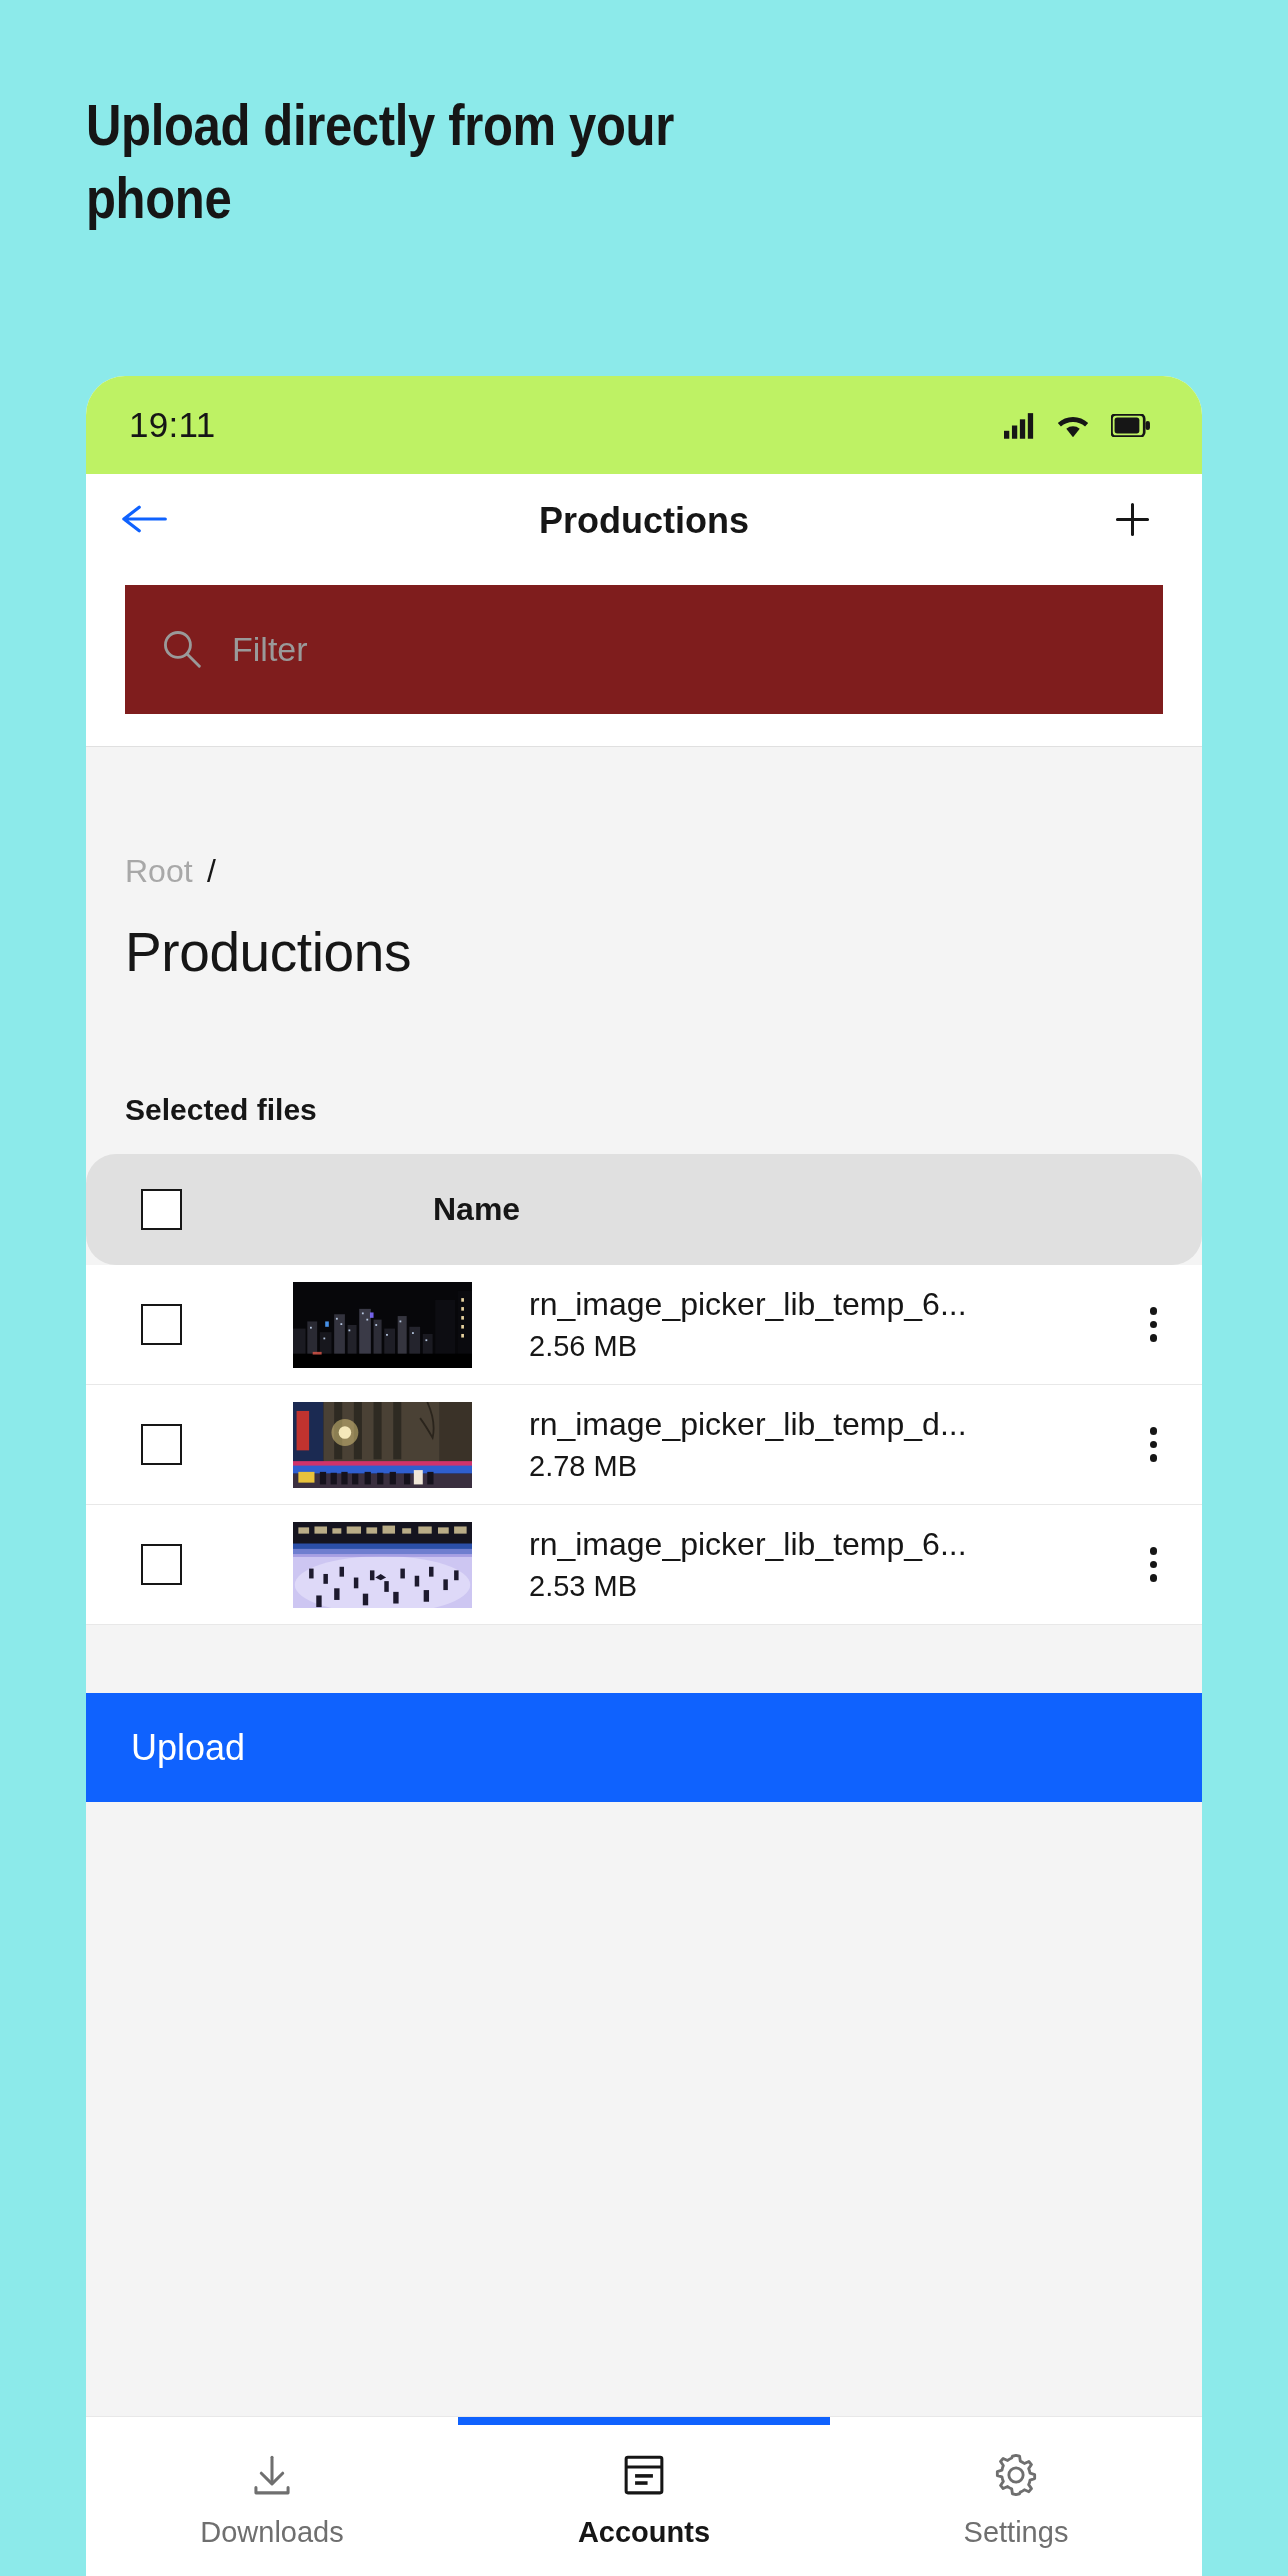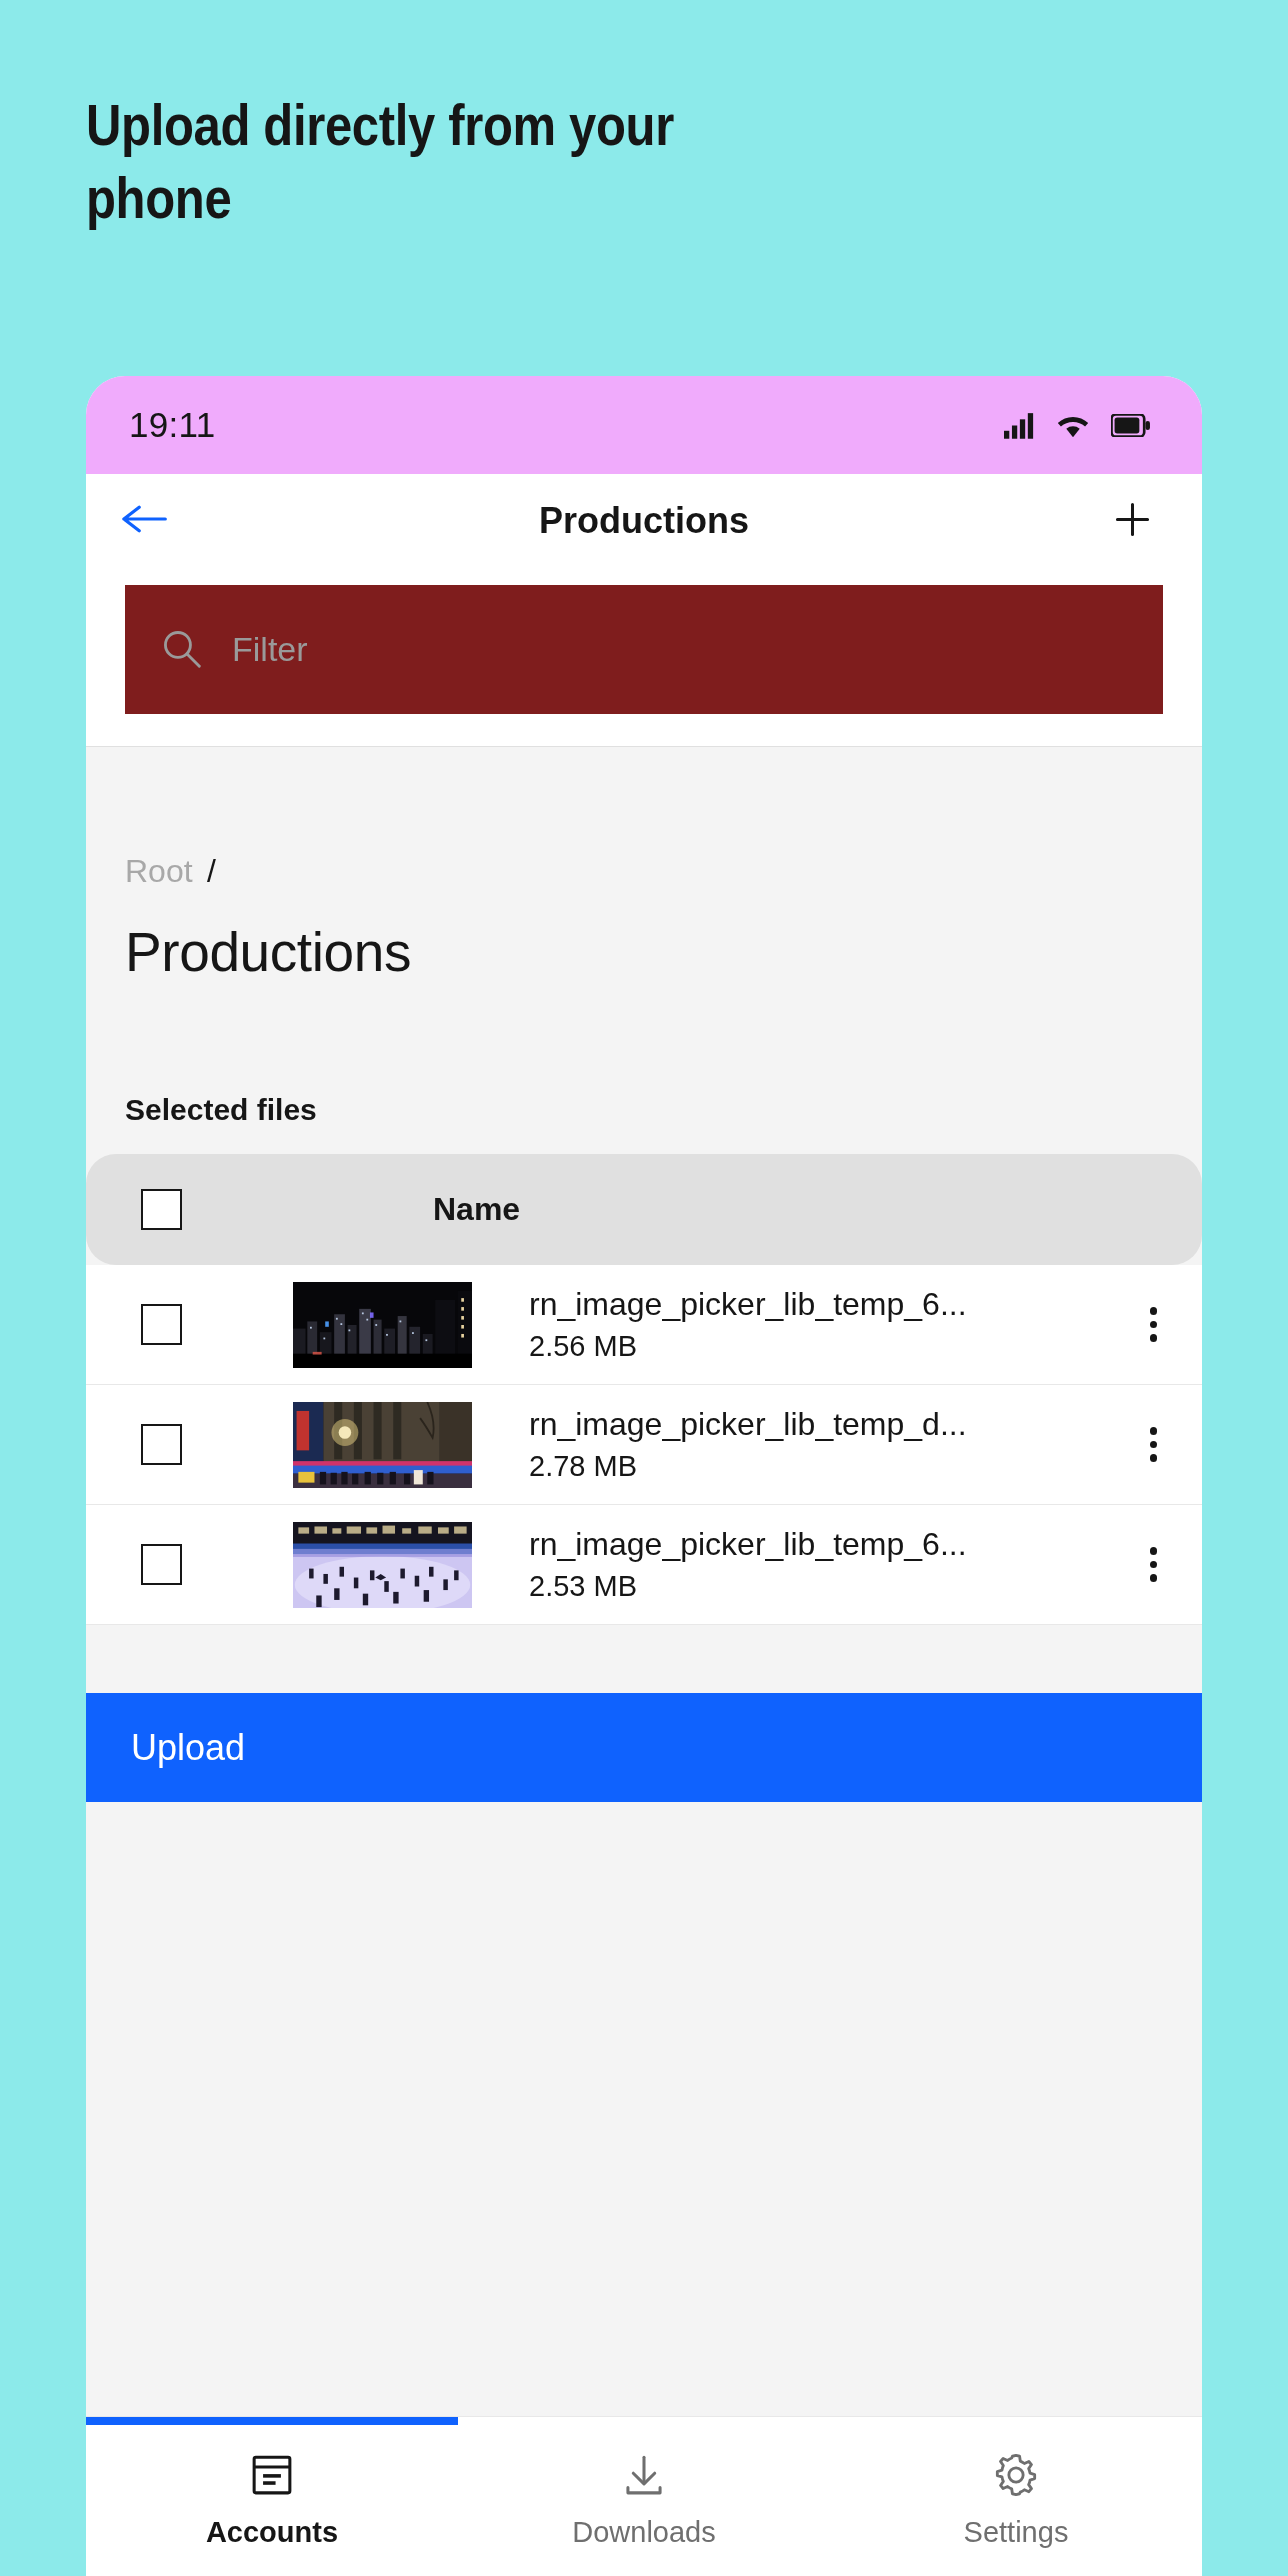--- a/index.html
+++ b/index.html
@@ -47,21 +47,21 @@
 
   
   .status-bar {
     height: 98px;
     flex: 0 0 98px;
     display: flex;
     align-items: center;
     justify-content: space-between;
     padding: 0 52px 0 43px;
     box-sizing: border-box;
-    background: #f0abfc;
+    background: #bef264;
   }
   .status-time {
     font-size: 35px;
     color: #161616;
     letter-spacing: 0.3px;
     font-weight: 400;
   }
   .status-icons {
     display: flex;
     align-items: center;
@@ -603,44 +603,44 @@
     </div>
 
     <div class="gap-strip"></div>
 
     <div class="upload-btn">Upload</div>
 
     <div class="filler"></div>
   </div>
 
   <div class="tab-bar">
+    <div class="tab">
+      <span class="tab-icon">
+        <svg width="50" height="50" viewBox="0 0 56 56">
+          <path d="M28 8 V36" stroke="#6f6f6f" stroke-width="3.4" stroke-linecap="round"></path>
+          <path d="M16 26 L28 38 L40 26" fill="none" stroke="#6f6f6f" stroke-width="3.4" stroke-linecap="round" stroke-linejoin="round"></path>
+          <path d="M10 42 V48 H46 V42" fill="none" stroke="#6f6f6f" stroke-width="3.4" stroke-linecap="round" stroke-linejoin="round"></path>
+        </svg>
+      </span>
+      <span class="tab-label">Downloads</span>
+    </div>
     <div class="tab active">
       <span class="tab-icon">
         <svg width="50" height="50" viewBox="0 0 56 56">
           <rect x="8" y="8" width="40" height="40" rx="2" fill="none" stroke="#161616" stroke-width="3.4"></rect>
           <path d="M8 19 H48" stroke="#161616" stroke-width="3.4"></path>
           <path d="M18 29 H38" stroke="#161616" stroke-width="4"></path>
           <path d="M18 37 H32" stroke="#161616" stroke-width="4"></path>
         </svg>
       </span>
       <span class="tab-label">Accounts</span>
     </div>
     <div class="tab">
       <span class="tab-icon">
         <svg width="50" height="50" viewBox="0 0 56 56">
-          <path d="M28 8 V36" stroke="#6f6f6f" stroke-width="3.4" stroke-linecap="round"></path>
-          <path d="M16 26 L28 38 L40 26" fill="none" stroke="#6f6f6f" stroke-width="3.4" stroke-linecap="round" stroke-linejoin="round"></path>
-          <path d="M10 42 V48 H46 V42" fill="none" stroke="#6f6f6f" stroke-width="3.4" stroke-linecap="round" stroke-linejoin="round"></path>
-        </svg>
-      </span>
-      <span class="tab-label">Downloads</span>
-    </div>
-    <div class="tab">
-      <span class="tab-icon">
-        <svg width="50" height="50" viewBox="0 0 56 56">
           <g fill="none" stroke="#6f6f6f" stroke-width="3.2" stroke-linejoin="round">
             <circle cx="28" cy="28" r="8"></circle>
             <path d="M28 6 l4 1 0.8 5.4 a16.6 16.6 0 0 1 4.6 2.7 l5-2.2 2.9 3.4 -3.1 4.5 a16.6 16.6 0 0 1 1.5 5.1 l5.2 1.7 0 4.4 -5.2 1.7 a16.6 16.6 0 0 1 -1.5 5.1 l3.1 4.5 -2.9 3.4 -5 -2.2 a16.6 16.6 0 0 1 -4.6 2.7 L32 49 l-4 1 -4 -1 -0.8 -5.4 a16.6 16.6 0 0 1 -4.6 -2.7 l-5 2.2 -2.9 -3.4 3.1 -4.5 a16.6 16.6 0 0 1 -1.5 -5.1 L7.1 28.6 l0 -4.4 5.2 -1.7 a16.6 16.6 0 0 1 1.5 -5.1 L10.7 12.9 l2.9 -3.4 5 2.2 a16.6 16.6 0 0 1 4.6 -2.7 L24 7 Z"></path>
           </g>
         </svg>
       </span>
       <span class="tab-label">Settings</span>
     </div>
   </div>
 

